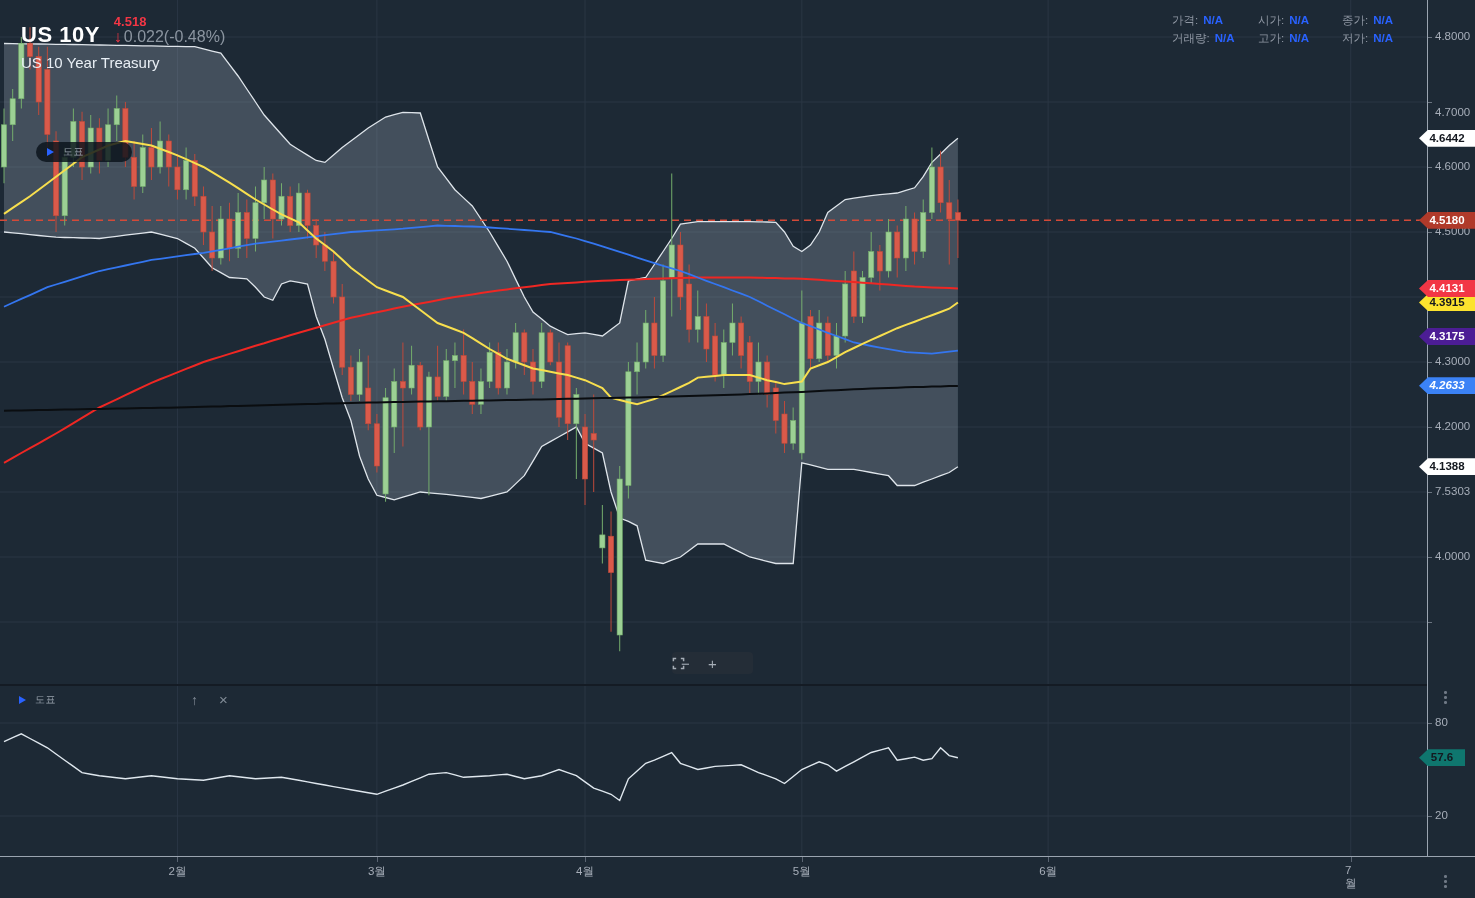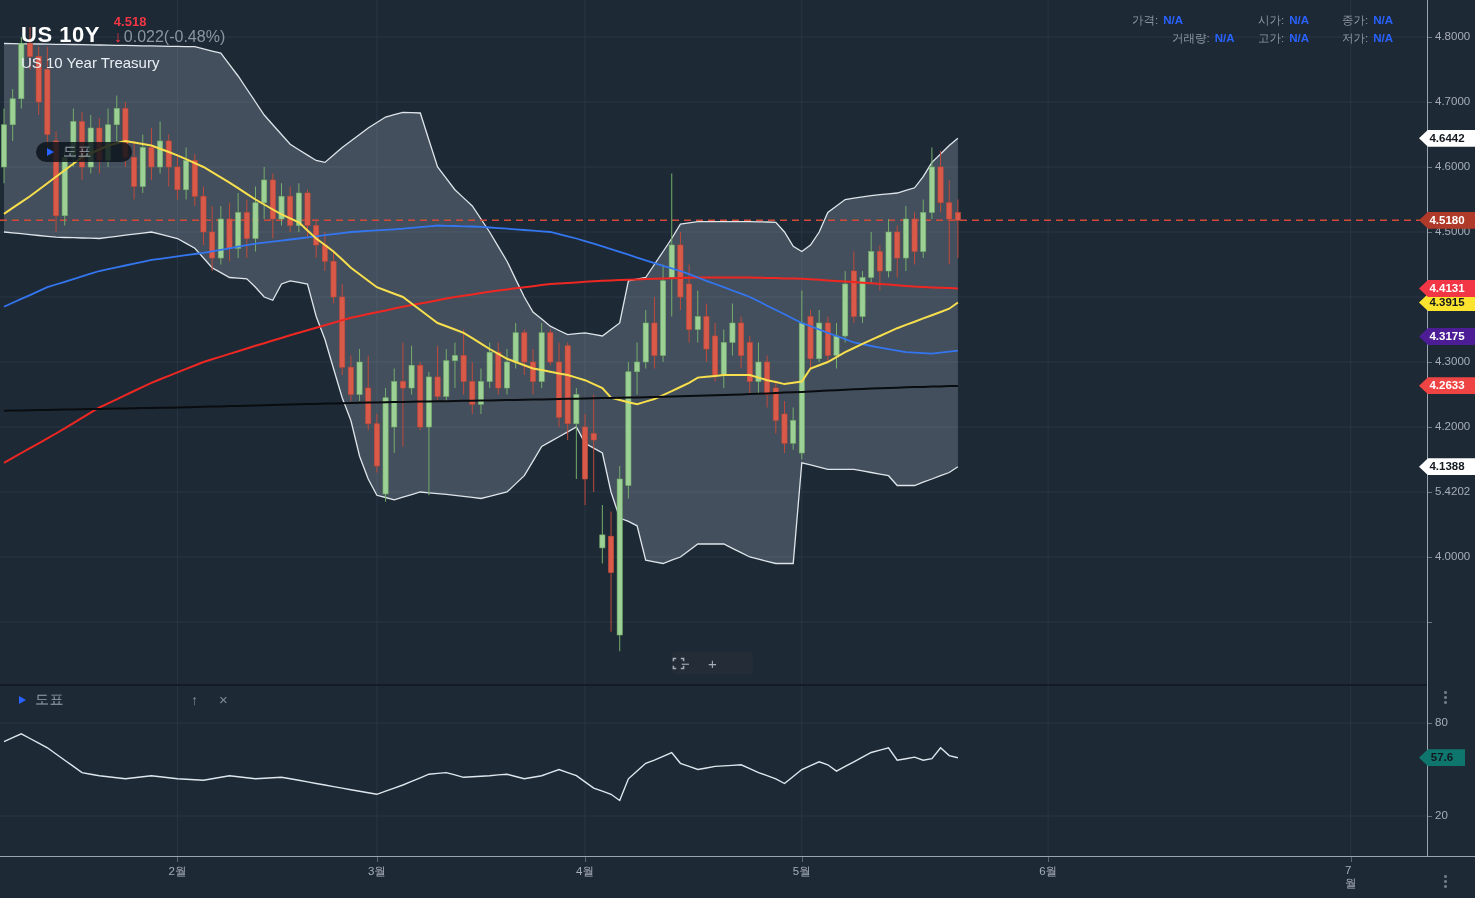--- a/index.html
+++ b/index.html
@@ -22,21 +22,21 @@
   #symbol-desc{font-size:15px;color:#e9eff5;margin-top:8px;}
 
   #info-panel .cell{position:absolute;font-size:11.5px;white-space:nowrap;z-index:30;}
   #info-panel .lbl{color:#8f97a3;}
   #info-panel .val{color:#2962ff;font-weight:700;margin-left:5px;}
 
   .legend-pill{position:absolute;left:36px;top:142px;width:96px;height:20px;border-radius:10px;
      background:rgba(10,18,27,.82);display:flex;align-items:center;z-index:25;}
   .play-tri{width:0;height:0;border-left:7px solid #2962ff;border-top:4.5px solid transparent;
      border-bottom:4.5px solid transparent;margin-left:11px;}
-  .legend-label{font-size:14px;color:#98a1ac;margin-left:9px;letter-spacing:.5px;}
+  .legend-label{font-size:10px;color:#98a1ac;margin-left:9px;letter-spacing:.5px;}
   #legend-lower{position:absolute;left:14px;top:690px;height:20px;display:flex;align-items:center;z-index:25;background:transparent;}
   .panel-btn{position:absolute;z-index:26;color:#818b96;background:transparent;border:none;
      font-size:14px;line-height:14px;cursor:pointer;padding:2px;font-family:inherit;}
   #btn-move-up{left:189px;top:691px;}
   #btn-close-panel{left:217px;top:691px;font-size:15px;}
 
   #zoom-toolbar{position:absolute;left:672px;top:652px;height:22px;background:rgba(37,45,56,.95);
      border-radius:4px;display:flex;z-index:25;}
   #zoom-toolbar .zbtn{width:27px;height:22px;display:flex;align-items:center;justify-content:center;
      color:#a5adb6;font-size:15px;border:none;background:transparent;cursor:pointer;font-family:inherit;}
@@ -323,21 +323,21 @@
       <span id="symbol-title">US 10Y</span>
       <span class="price-block">
         <span id="last-price">4.518</span>
         <span class="chg"><span class="arrow">↓</span><span>0.022(-0.48%)</span></span>
       </span>
     </div>
     <div id="symbol-desc">US 10 Year Treasury</div>
   </div>
 
   <div id="info-panel">
-    <div class="cell" style="left:1132px;top:13px"><span class="lbl">가격:</span><span class="val">N/A</span></div>
+    <div class="cell" style="left:1172px;top:13px"><span class="lbl">가격:</span><span class="val">N/A</span></div>
     <div class="cell" style="left:1258px;top:13px"><span class="lbl">시가:</span><span class="val">N/A</span></div>
     <div class="cell" style="left:1342px;top:13px"><span class="lbl">종가:</span><span class="val">N/A</span></div>
     <div class="cell" style="left:1172px;top:31px"><span class="lbl">거래량:</span><span class="val">N/A</span></div>
     <div class="cell" style="left:1258px;top:31px"><span class="lbl">고가:</span><span class="val">N/A</span></div>
     <div class="cell" style="left:1342px;top:31px"><span class="lbl">저가:</span><span class="val">N/A</span></div>
   </div>
 
   <div class="legend-pill">
     <span class="play-tri"></span>
     <span class="legend-label">도표</span>
@@ -357,46 +357,46 @@
       <svg width="13" height="13" viewBox="0 0 14 14">
         <path d="M4.5 1.5 H1.5 V4.5 M9.5 1.5 H12.5 V4.5 M12.5 9.5 V12.5 H9.5 M4.5 12.5 H1.5 V9.5" fill="none" stroke="#a5adb6" stroke-width="1.6"></path>
       </svg>
     </button>
   </div>
 
   <div id="right-axis">
       <div class="tick-mark" style="top: 37px;"></div>
       <div class="tick-label" style="top: 30px;">4.8000</div>
       <div class="tick-mark" style="top: 102px;"></div>
-      <div class="tick-label" style="top: 95px;">4.7000</div>
+      <div class="tick-label" style="top: 106px;">4.7000</div>
       <div class="tick-mark" style="top: 167px;"></div>
       <div class="tick-label" style="top: 160px;">4.6000</div>
       <div class="tick-mark" style="top: 232px;"></div>
       <div class="tick-label" style="top: 225px;">4.5000</div>
       <div class="tick-mark" style="top: 297px;"></div>
       <div class="tick-label" style="top: 290px;">4.4000</div>
       <div class="tick-mark" style="top: 362px;"></div>
       <div class="tick-label" style="top: 355px;">4.3000</div>
       <div class="tick-mark" style="top: 427px;"></div>
       <div class="tick-label" style="top: 420px;">4.2000</div>
       <div class="tick-mark" style="top: 492px;"></div>
-      <div class="tick-label" style="top: 485px;">5.4202</div>
+      <div class="tick-label" style="top: 485px;">7.5303</div>
       <div class="tick-mark" style="top: 557px;"></div>
       <div class="tick-label" style="top: 550px;">4.0000</div>
       <div class="tick-mark" style="top: 622px;"></div>
       <div class="tick-label" style="top: 615px; margin-left: 48px;">3.9000</div>
       <div class="tick-mark" style="top: 723px;"></div>
       <div class="tick-label" style="top: 716px;">80</div>
       <div class="tick-mark" style="top: 816px;"></div>
       <div class="tick-label" style="top: 809px;">20</div>
       <div class="badge" style="top: 129.77px; background: rgb(255, 255, 255); color: rgb(20, 24, 31);">4.6442</div>
       <div class="badge" style="top: 294.025px; background: rgb(252, 227, 46); color: rgb(20, 24, 31);">4.3915</div>
       <div class="badge" style="top: 279.985px; background: rgb(242, 54, 69); color: rgb(255, 255, 255);">4.4131</div>
       <div class="badge" style="top: 328px; background: #4c1d95; color: rgb(255, 255, 255);">4.3175</div>
-      <div class="badge" style="top: 377.355px; background: #ef4444; color: rgb(255, 255, 255);">4.2633</div>
+      <div class="badge" style="top: 377.355px; background: #3b82f6; color: rgb(255, 255, 255); font-style: italic;">4.2633</div>
       <div class="badge" style="top: 458.28px; background: rgb(255, 255, 255); color: rgb(20, 24, 31);">4.1388</div>
       <div class="badge" style="top: 211.8px; background: rgb(176, 58, 42); color: rgb(255, 255, 255);">4.5180</div>
       <div class="badge" style="top: 749.22px; background: #0f766e; color: rgb(20, 24, 31); width: 46px;">57.6</div>
     </div>
   <div id="axis-border-v"></div>
   <div id="axis-border-h"></div>
   <div id="time-axis">
       <div class="time-tick" style="left: 177.44px;"></div>
       <div class="time-label" style="left: 177.44px;">2월</div>
       <div class="time-tick" style="left: 376.896px;"></div>

